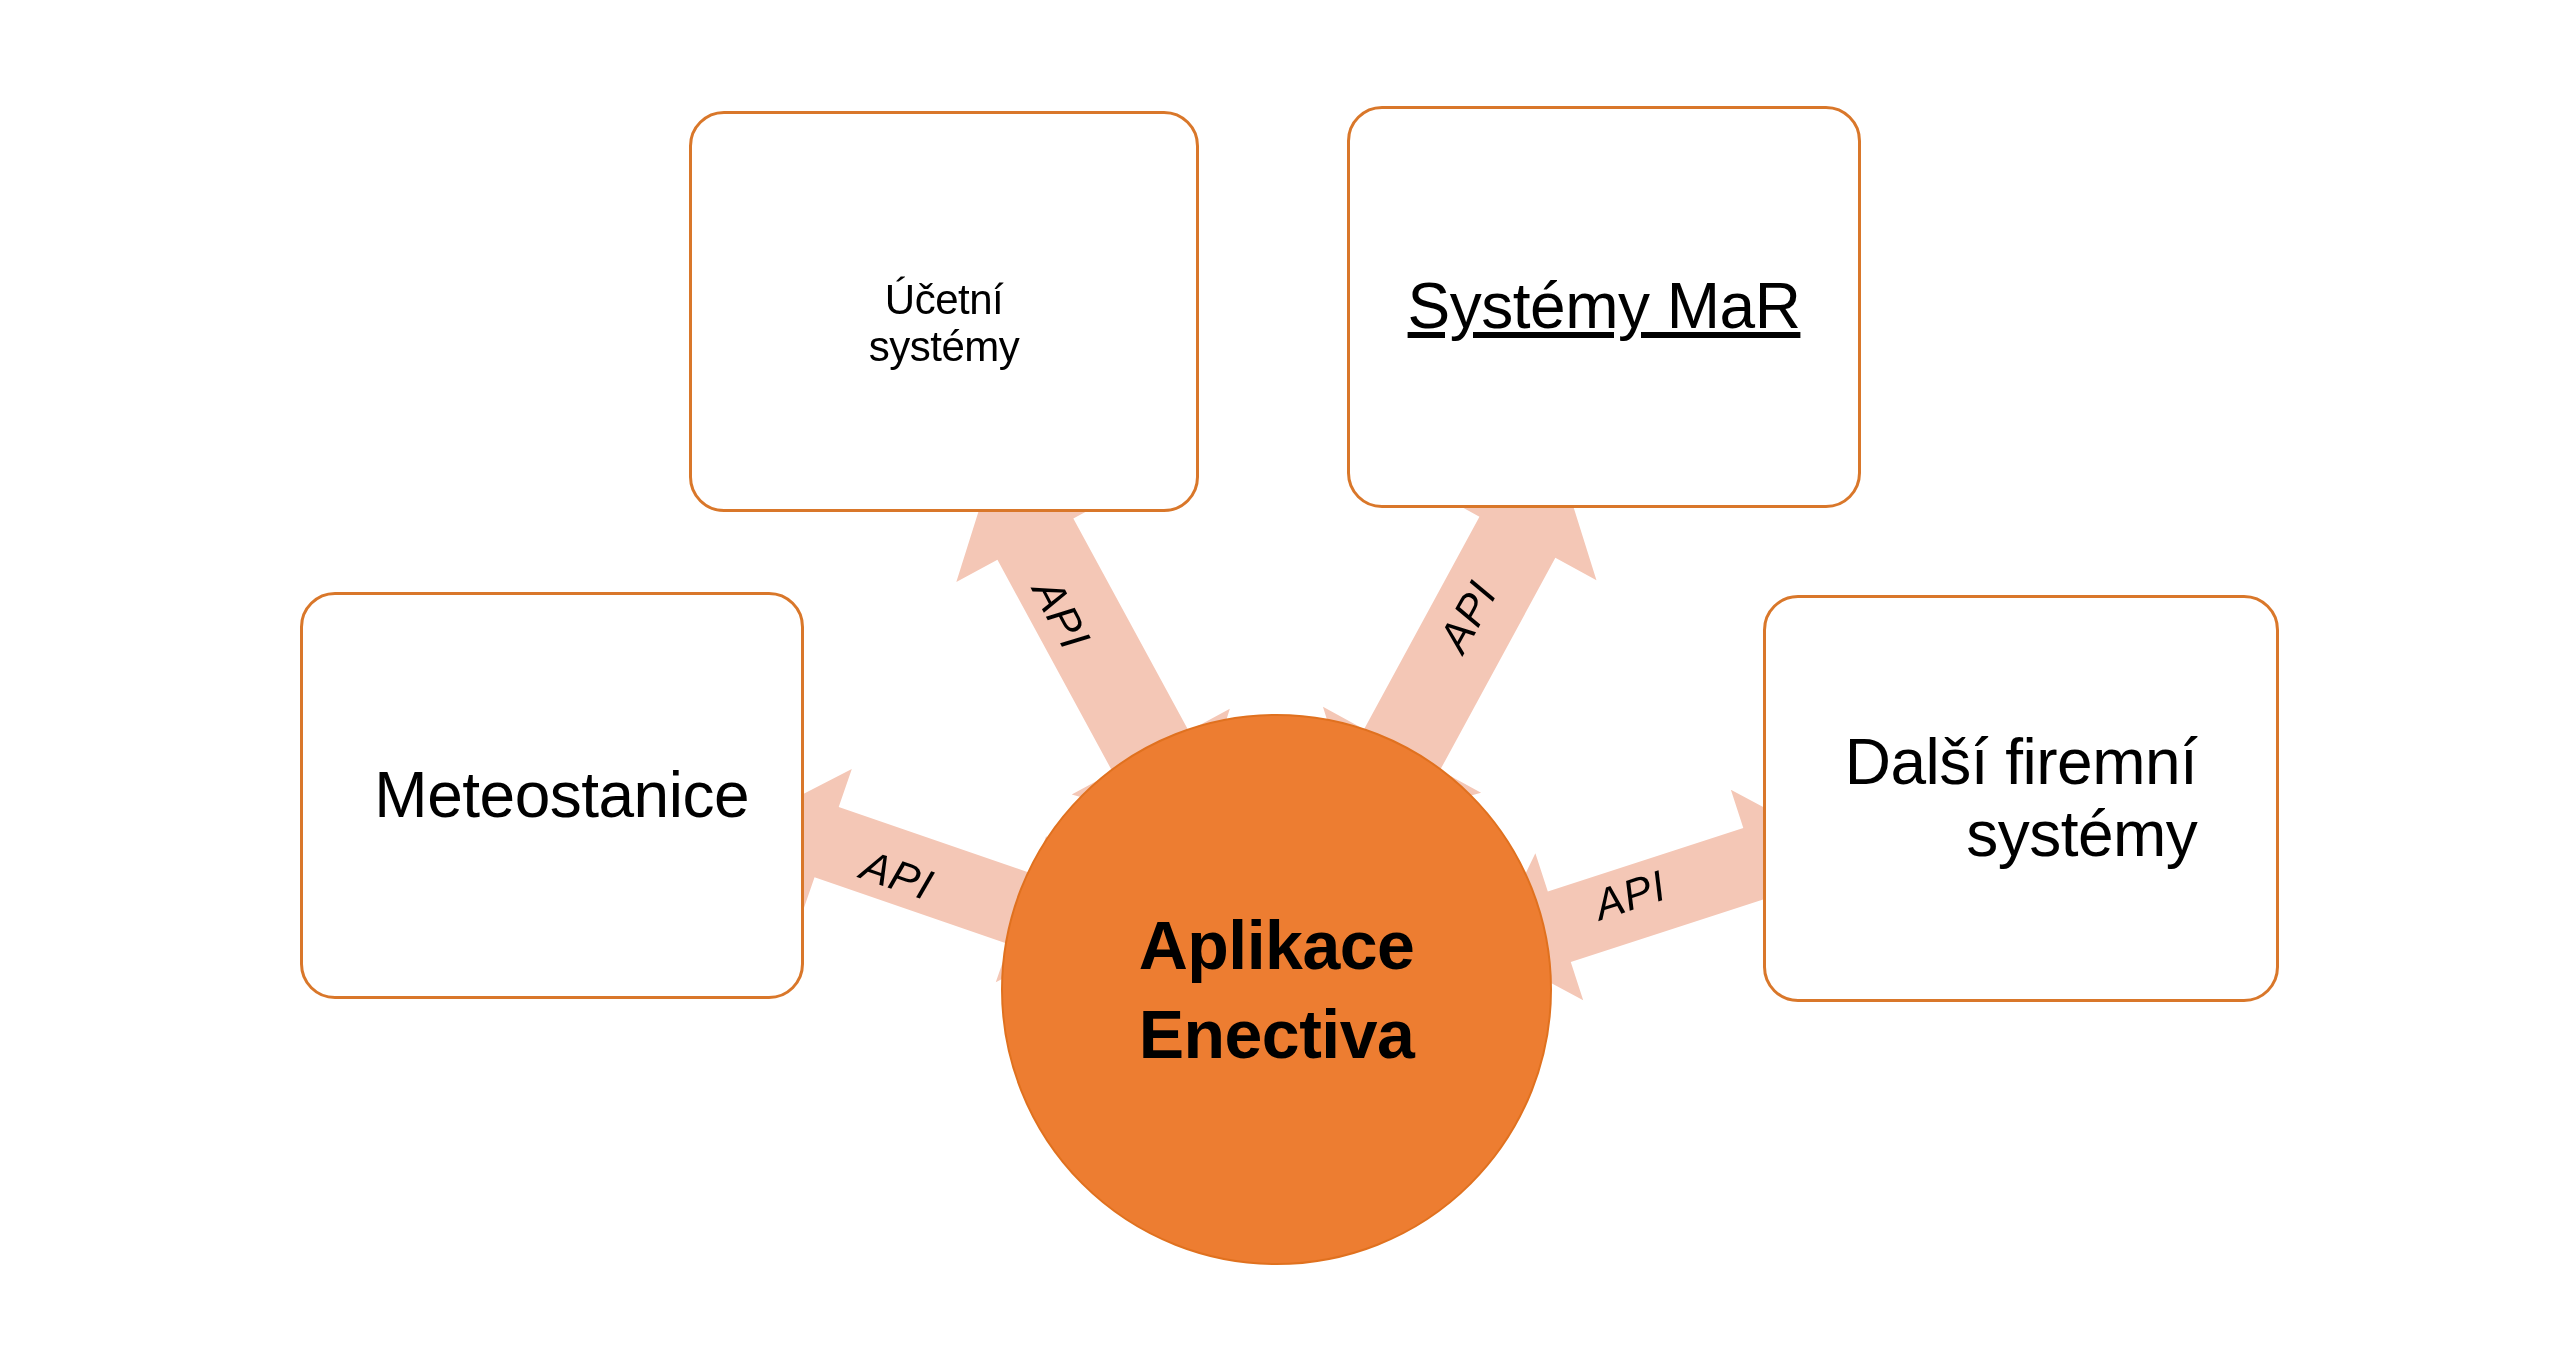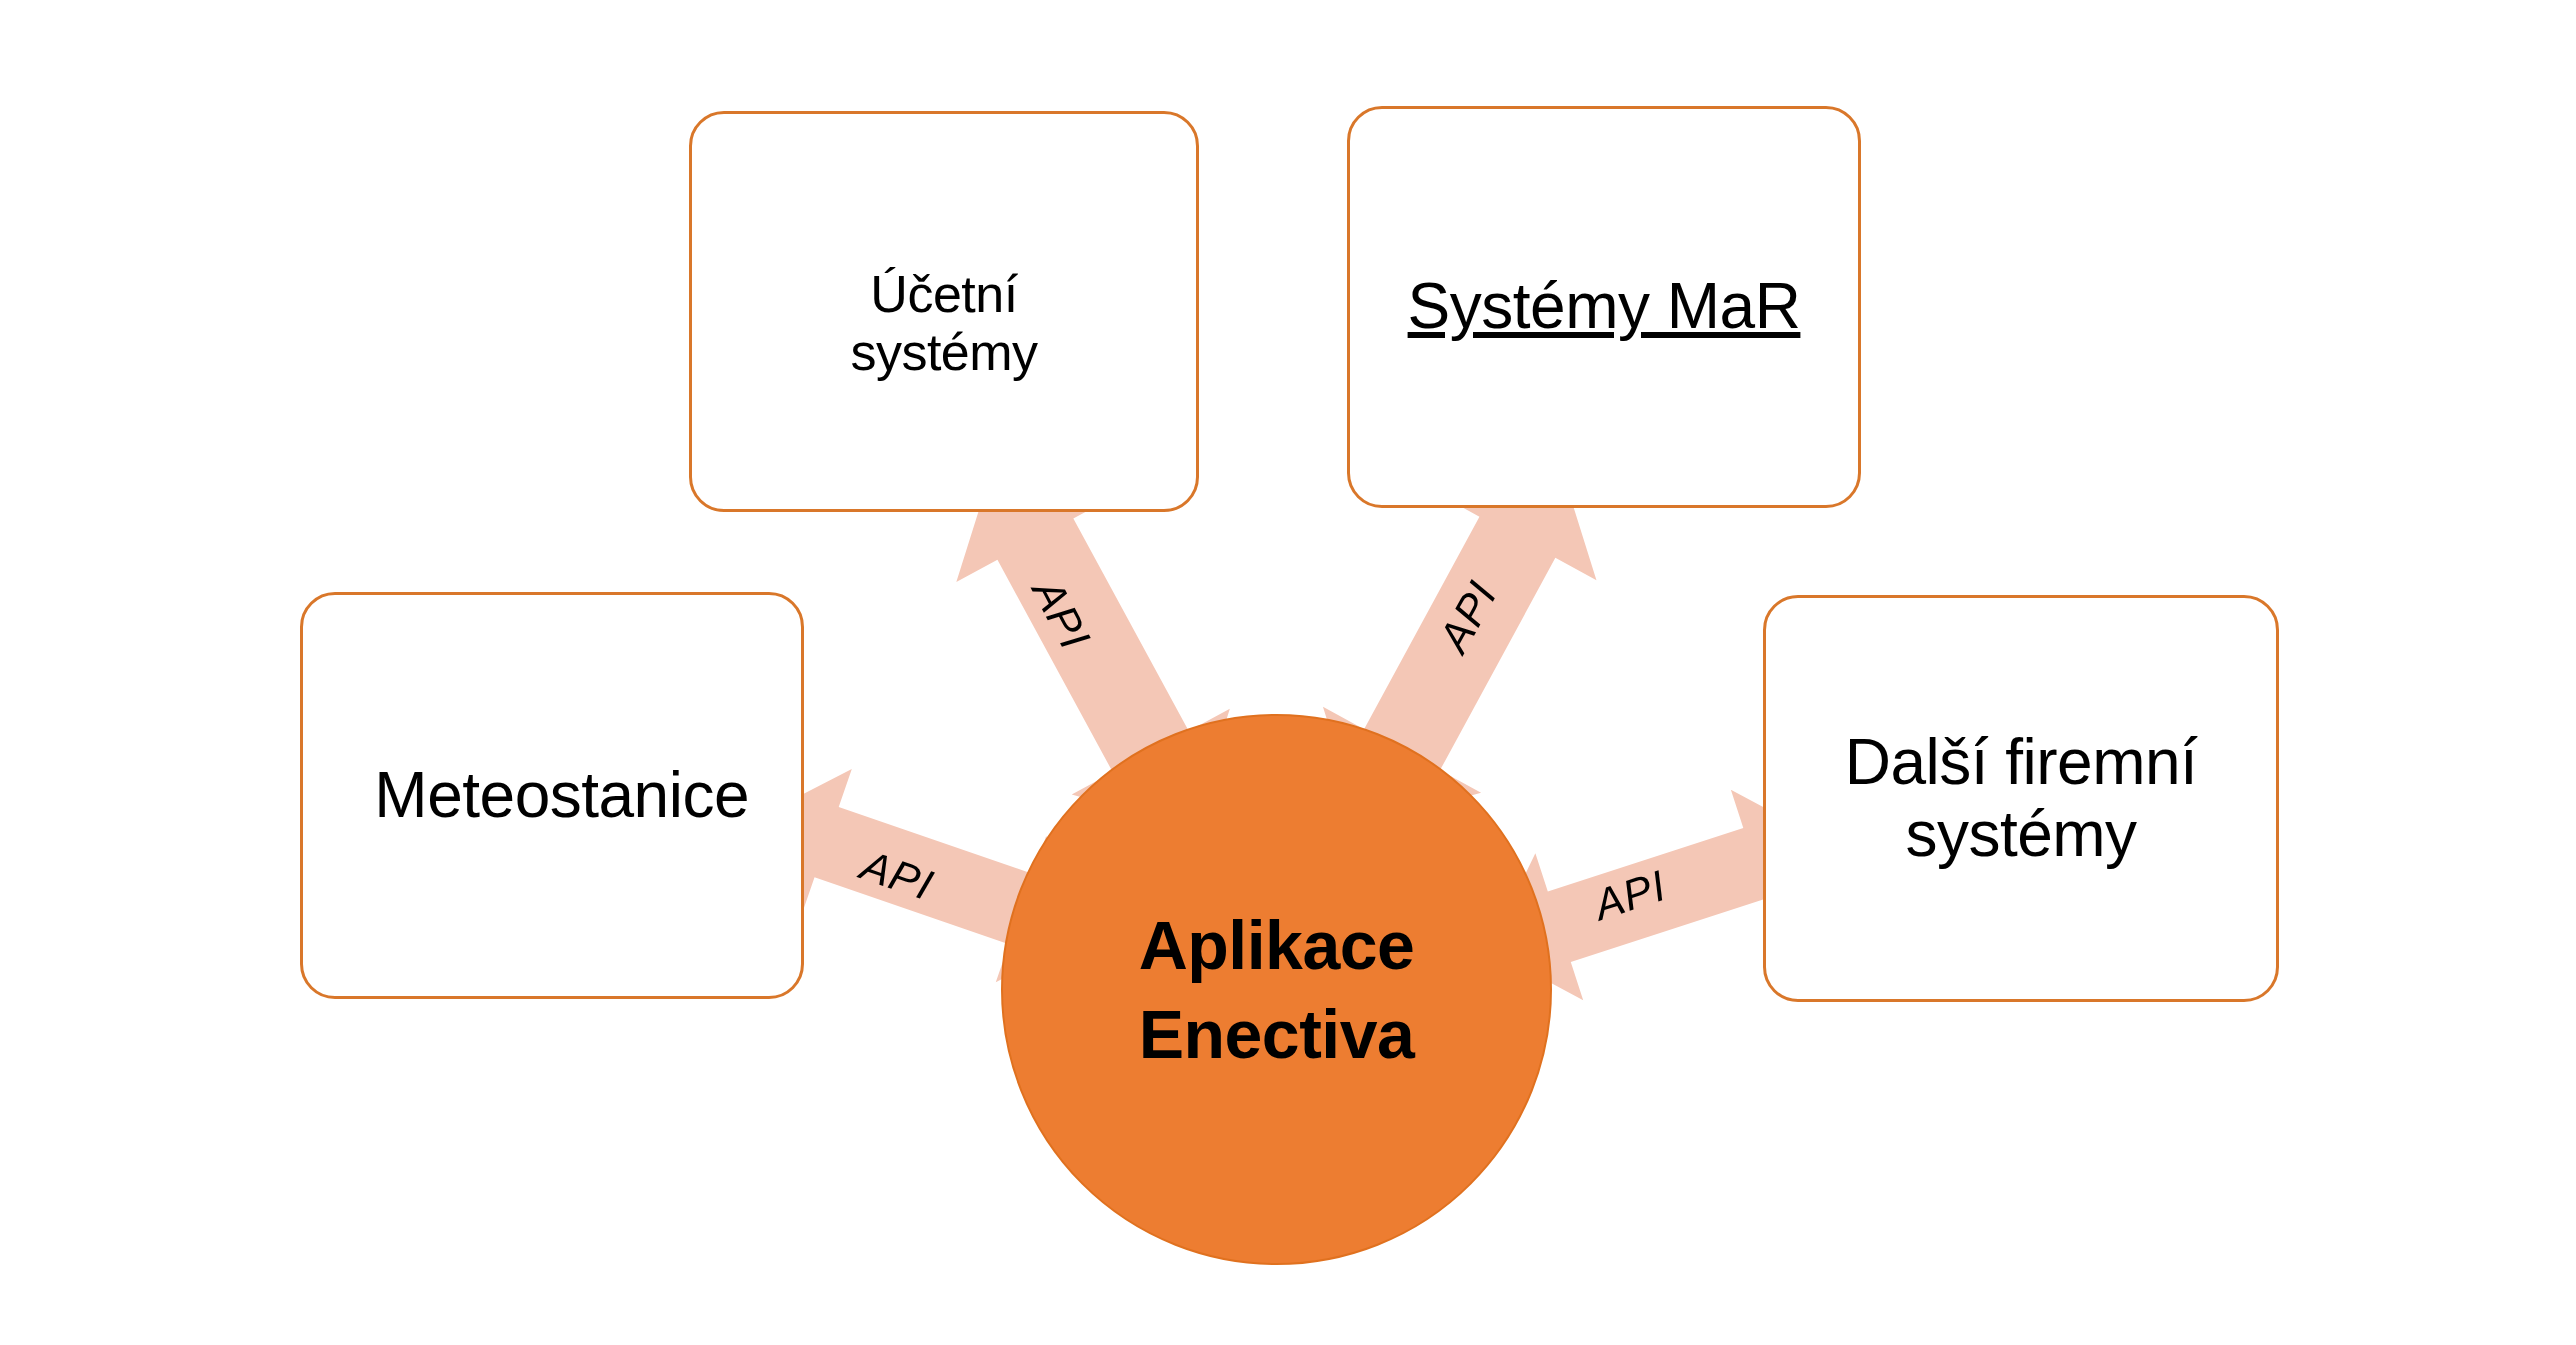--- a/index.html
+++ b/index.html
@@ -40,41 +40,41 @@
     color: #000000;
     text-align: center;
     font-weight: 400;
     line-height: 1.12;
     white-space: pre-line;
     letter-spacing: -0.5px;
   }
   #box-ucetni {
     left: 689px;  top: 111px;  width: 510px;  height: 401px;
   }
-  #box-ucetni .node-label { font-size: 52px; margin-top: 23px; }
+  #box-ucetni .node-label { font-size: 42px; margin-top: 23px; }
 
   #box-mar {
     left: 1347px; top: 106px;  width: 514px;  height: 402px;
   }
   #box-mar .node-label { font-size: 64px; text-decoration: underline; }
 
   #box-meteo {
     left: 300px;  top: 592px;  width: 504px;  height: 407px;
   }
   #box-meteo .node-label {
     font-size: 64px;
     position: relative;
     left: 9.7px;
     width: 580px;
   }
 
   #box-dalsi {
     left: 1763px; top: 595px;  width: 516px;  height: 407px;
   }
-  #box-dalsi .node-label { font-size: 64px; }
+  #box-dalsi .node-label { font-size: 64px; text-align: right; }
 
   
   #circle-enectiva {
     position: absolute;
     left: 1001px;
     top: 714px;
     width: 551px;
     height: 551px;
     border-radius: 50%;
     background: #ed7d31;

